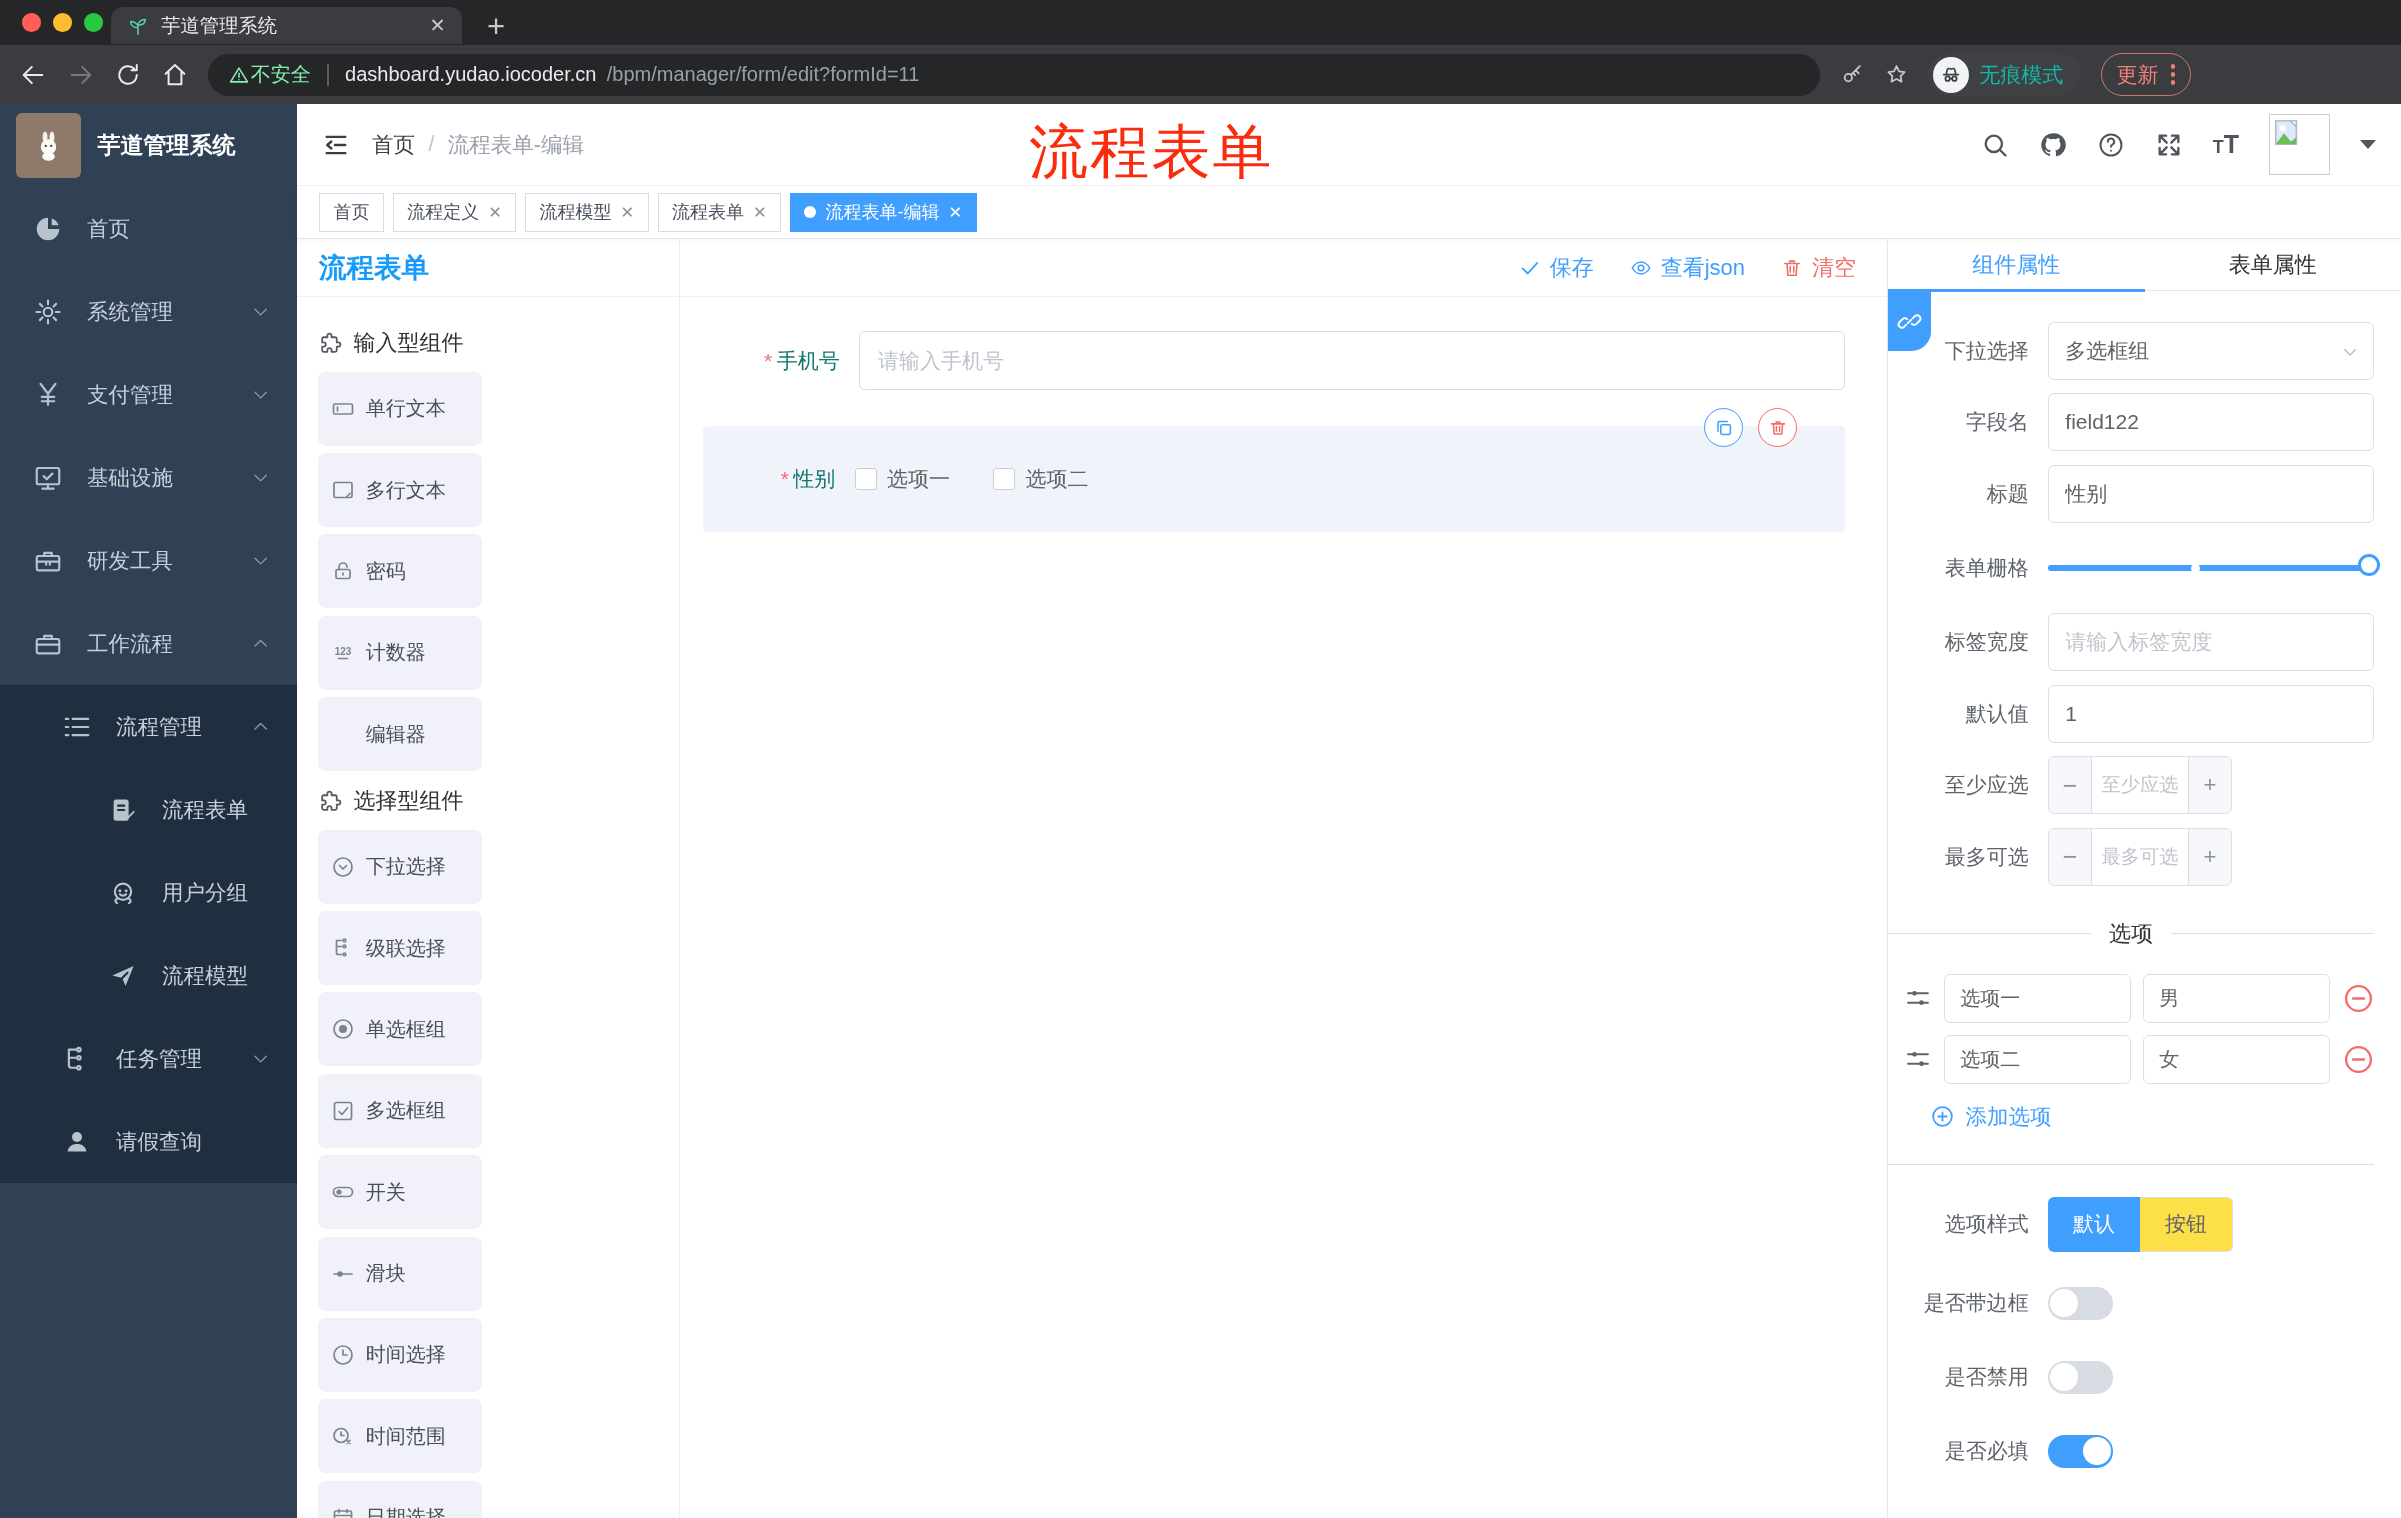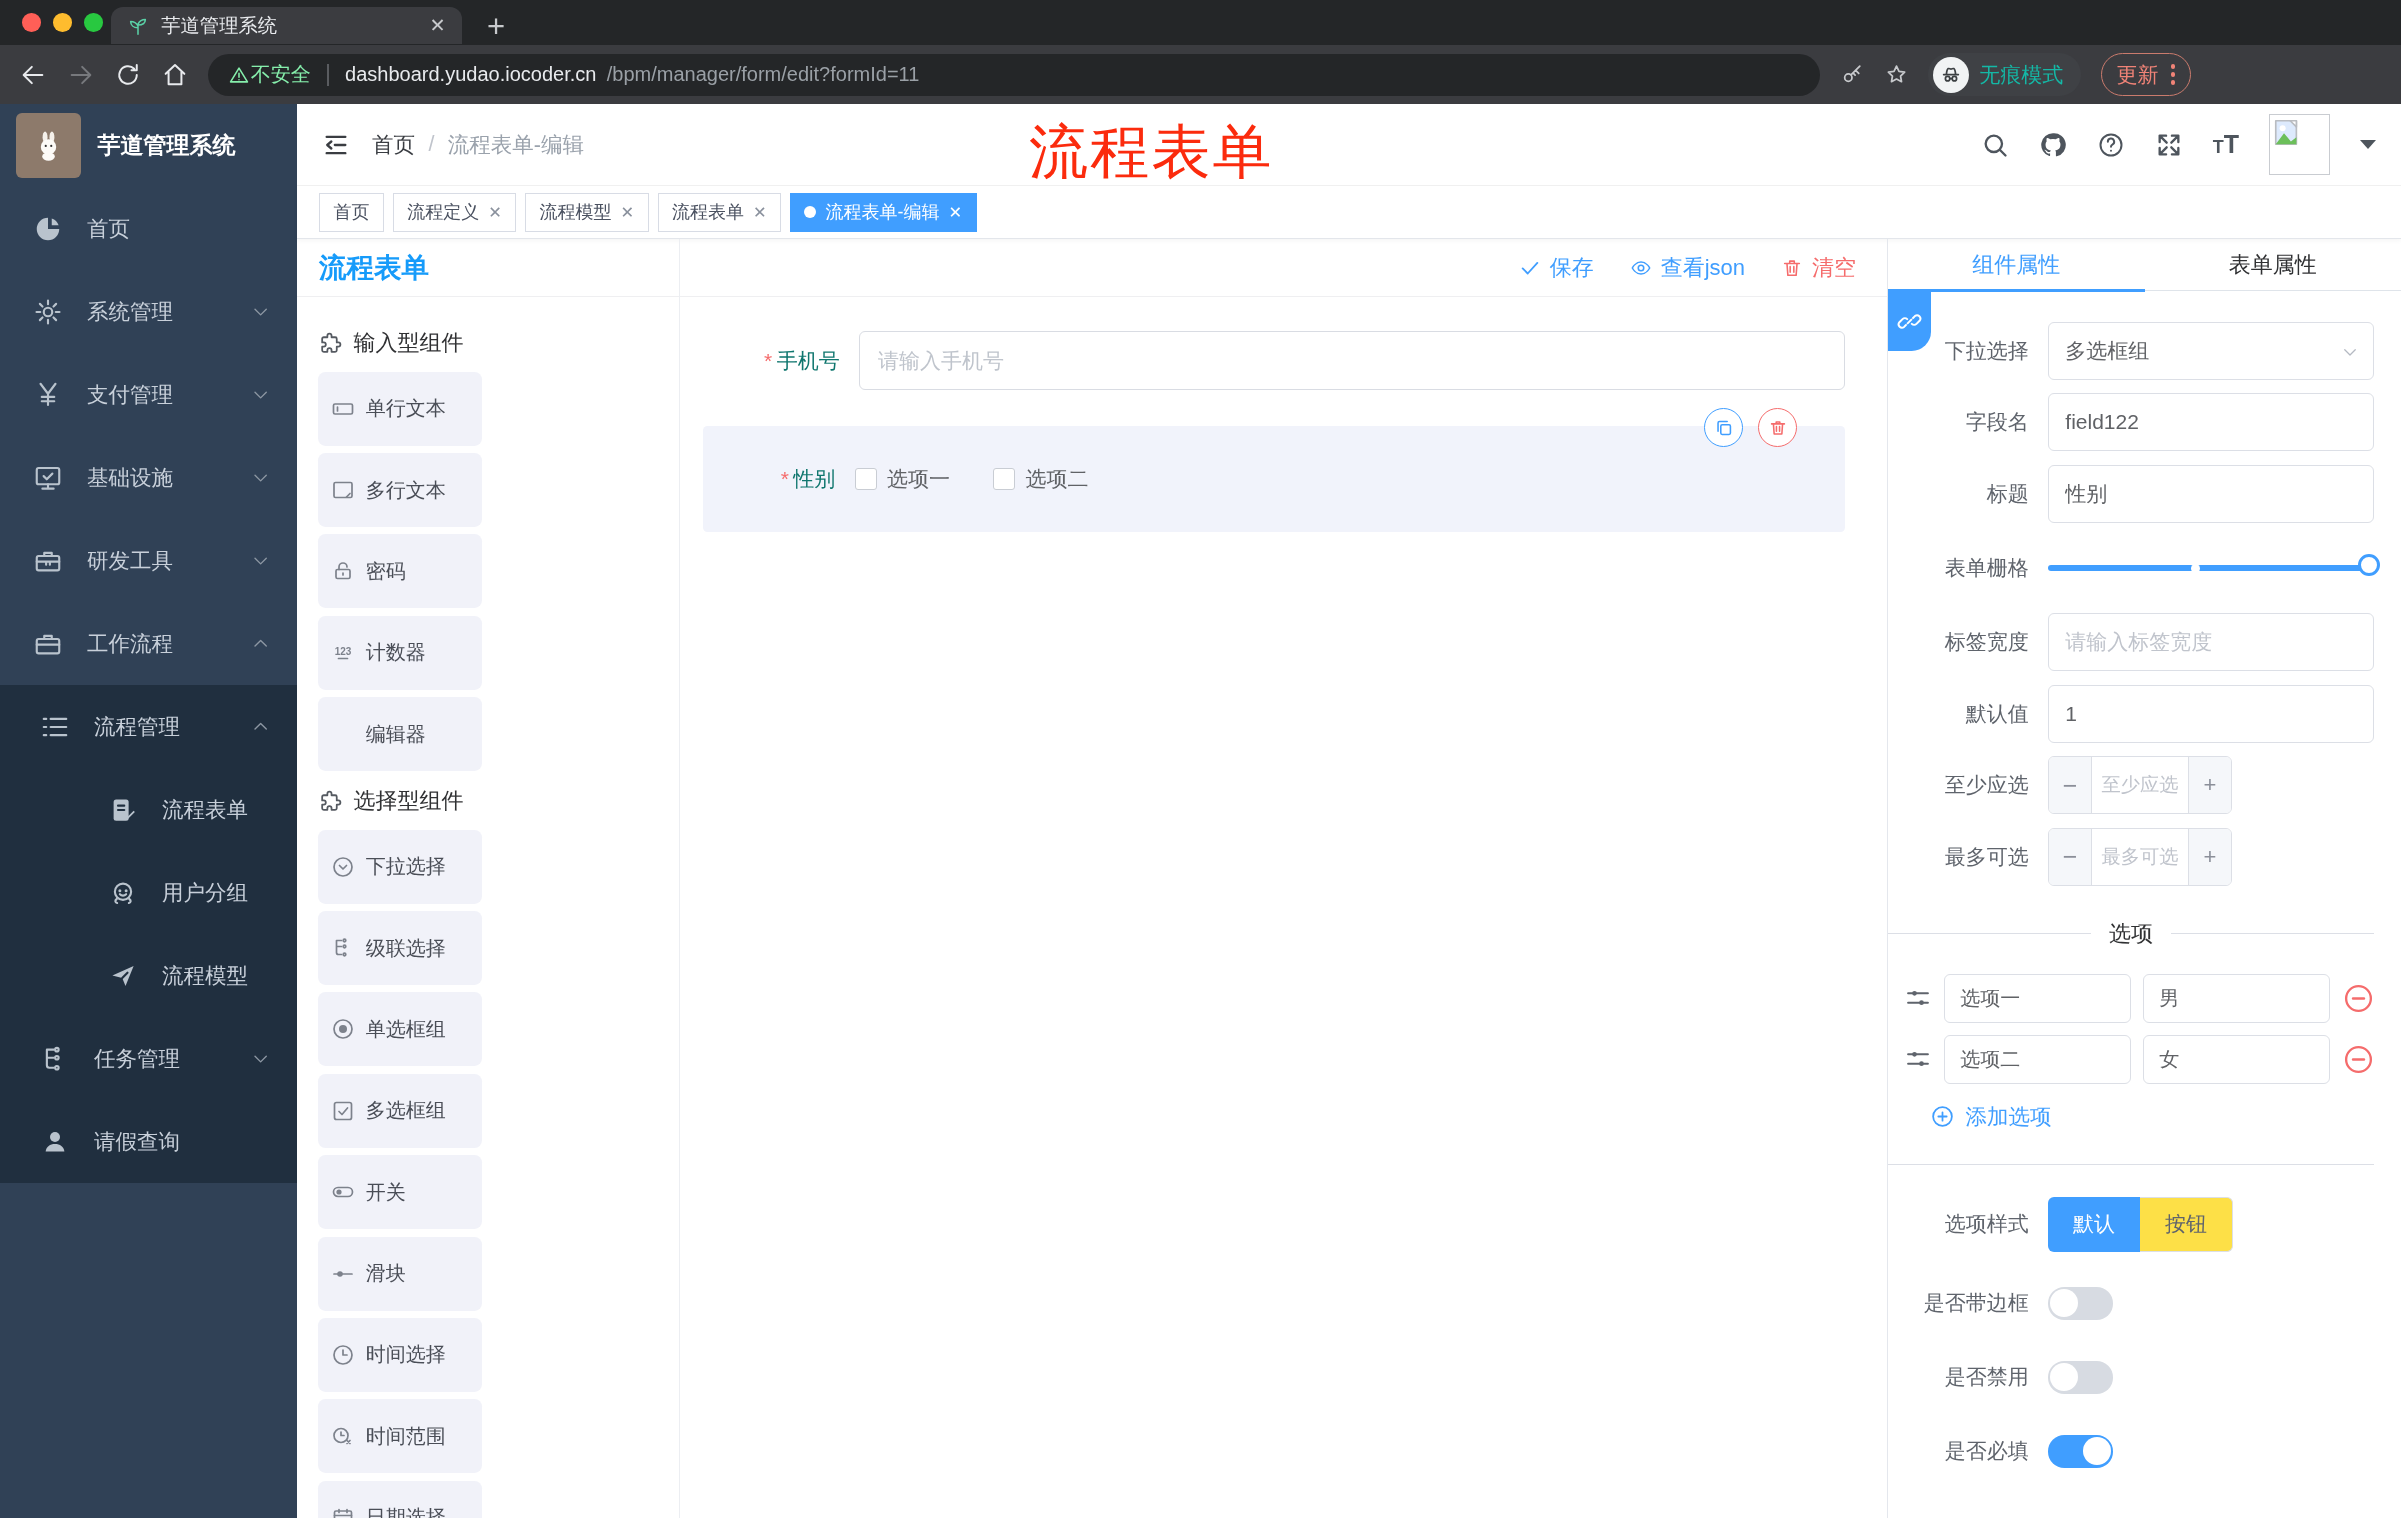--- a/index.html
+++ b/index.html
@@ -33,21 +33,21 @@
   
   .app{display:flex;height:1415px}
   .sidebar{width:297px;flex:none;background:#304156;color:#c8d0da;font-size:21.5px}
   .logo{height:83px;display:flex;align-items:center;gap:16.3px;padding-left:16.3px;color:#fff;font-size:23px;font-weight:bold}
   .logo-img{width:65px;height:65px;border-radius:6px;background:#8d7a6b;display:flex;align-items:center;justify-content:center;overflow:hidden}
   .mi{height:83px;display:flex;align-items:center;gap:24px;padding:0 27px 0 33px}
   .mi .lab{flex:1;white-space:nowrap}
   .mi .chev{color:#8d97a3;width:19.3px;height:19.3px}
   .mi .ic{width:30px;height:30px;color:#b9c3cd}
   .submenu{background:#202f3f}
-  .mi.l2{padding-left:40px}
+  .mi.l2{padding-left:62px}
   .mi.l3{padding-left:108px;font-size:21.5px}
 
   .main{flex:1;display:flex;flex-direction:column;min-width:0;background:#fff}
   .app-header{height:82px;display:flex;align-items:center;padding:0 25px;gap:22px;position:relative;border-bottom:0.7px solid #f0f0f0}
   .collapse{color:#3a3d42}
   .crumb{display:flex;align-items:center;gap:13.4px;font-size:21.5px}
   .crumb .home{color:#3a3d42}
   .crumb .sep{color:#c0c4cc}
   .crumb .cur{color:#9aa2ac}
   .annotation{position:absolute;left:732px;top:9px;font-size:59px;color:#fb2b0d;letter-spacing:2.2px;white-space:nowrap}

